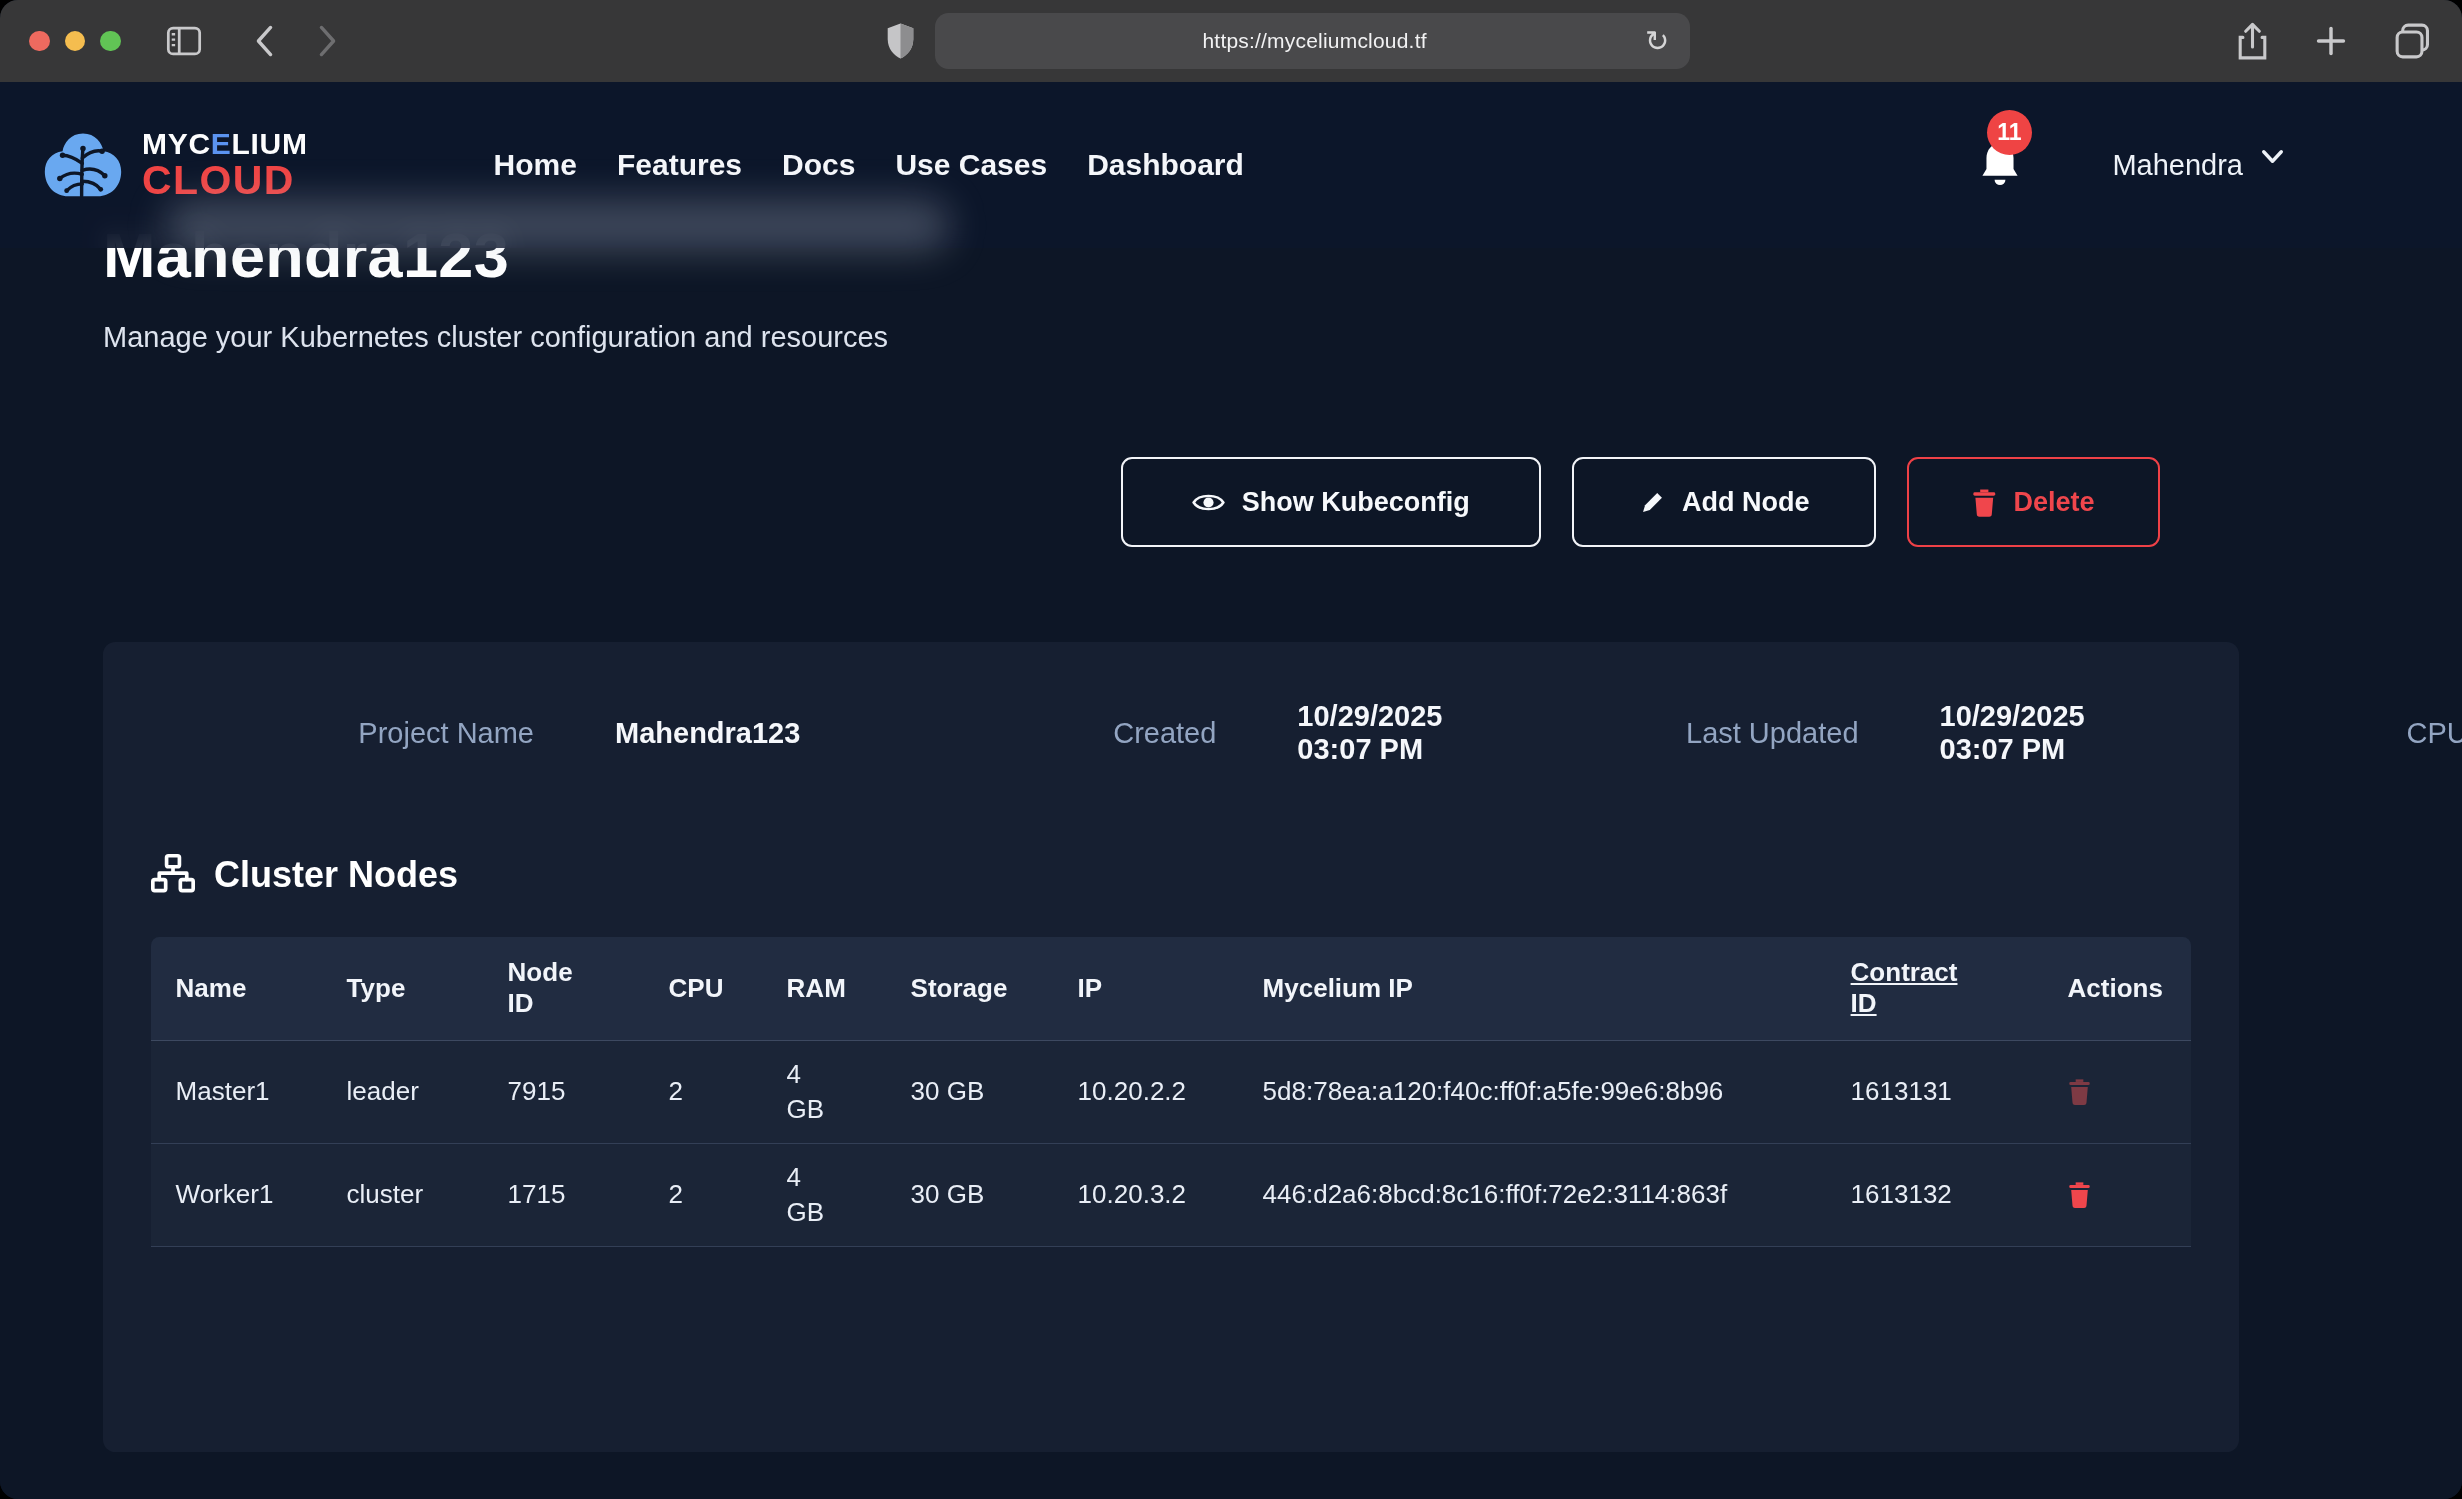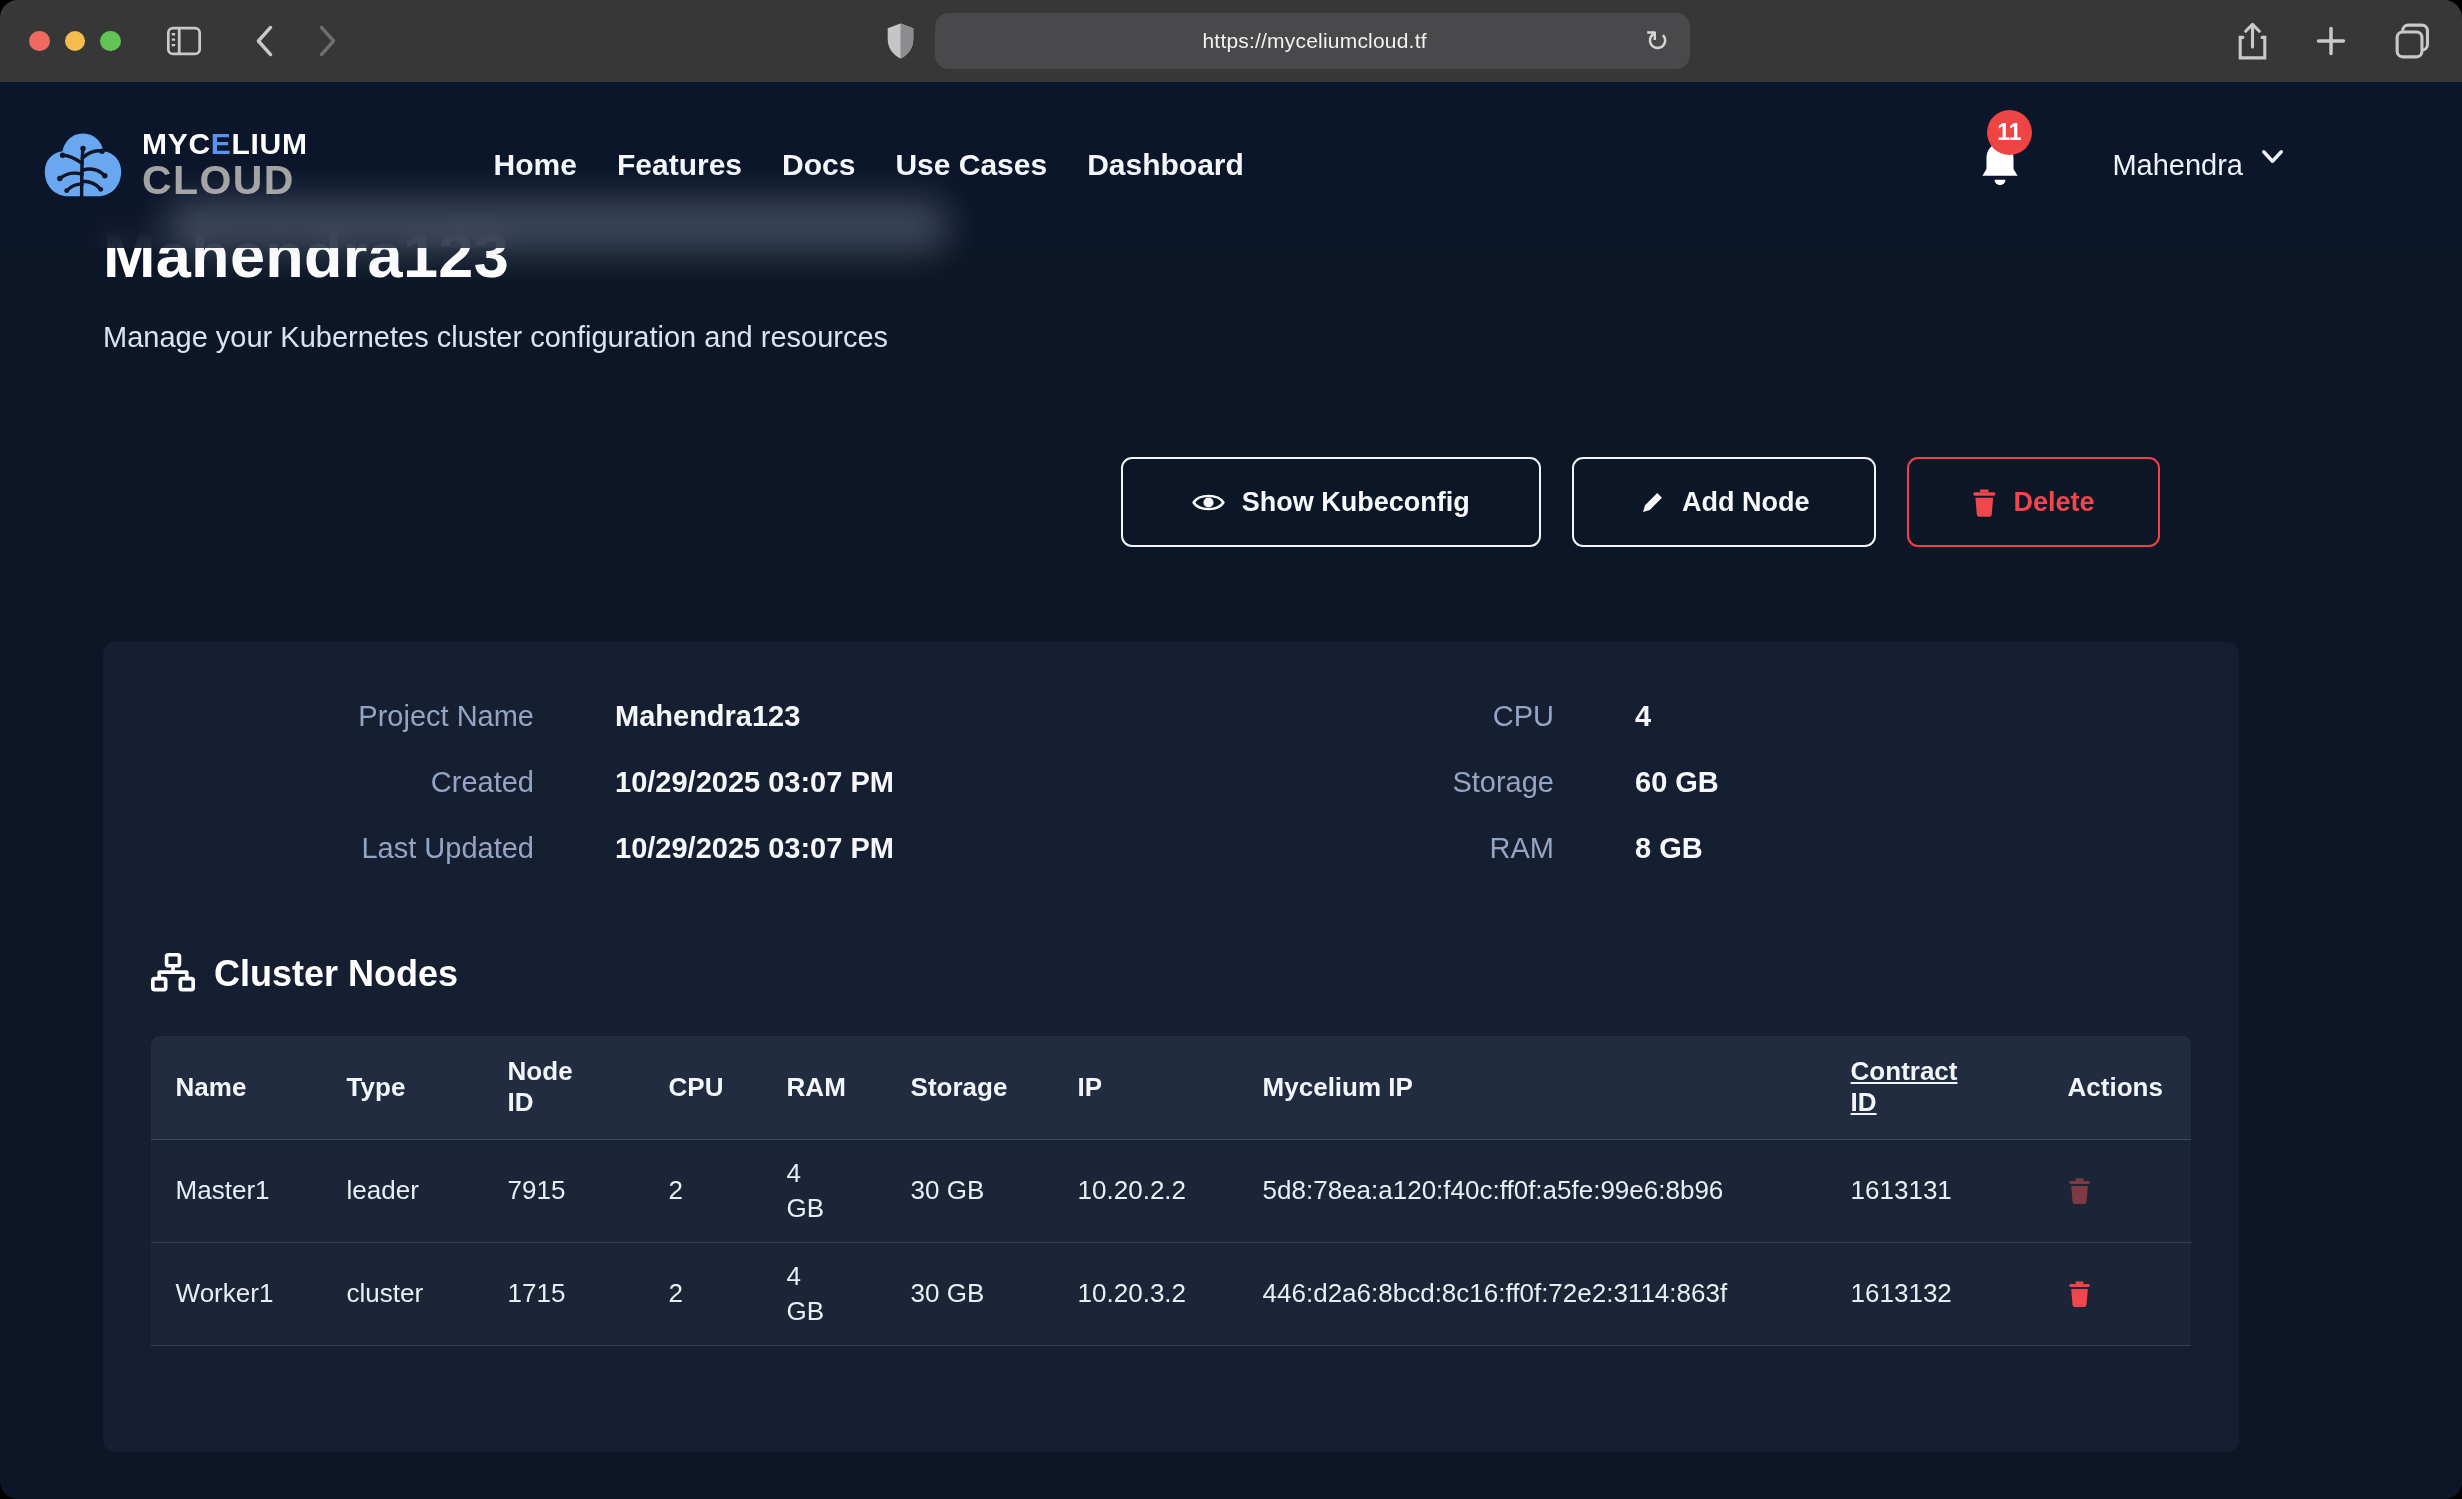--- a/index.html
+++ b/index.html
@@ -27,21 +27,21 @@
   
   .navbar { position:absolute; left:0; right:0; top:82px; height:166px; z-index:6;
             background:rgba(13,22,43,0.86); -webkit-backdrop-filter:blur(12.3px); backdrop-filter:blur(12.3px);
             display:flex; align-items:center; padding:0 41px 0 42px; }
   .blur-smudge { position:absolute; left:164px; bottom:-4.1px; width:786px; height:53px; border-radius:27px;
                  background:rgba(190,200,215,0.28); filter:blur(18px); pointer-events:none; }
   .logo { display:flex; align-items:center; gap:18px; }
   .logo-text { line-height:1; }
   .logo-line1 { font-size:30px; font-weight:bold; color:#fdfdfe; letter-spacing:0.7px; }
   .logo-line1 .logo-e { color:#5b93f0; }
-  .logo-line2 { font-size:41px; font-weight:bold; color:#a3a3a3; letter-spacing:1.4px; margin-top:1.4px; }
+  .logo-line2 { font-size:41px; font-weight:bold; color:#ef4444; letter-spacing:1.4px; margin-top:1.4px; }
   .nav-links { display:flex; gap:40px; margin-left:186px; }
   .nav-link { color:#f4f6fa; font-size:30px; font-weight:bold; cursor:pointer; }
   .nav-right { margin-left:auto; display:flex; align-items:center; gap:89px; padding-right:137px; }
   .bell-wrap { position:relative; }
   .badge { position:absolute; top:-30px; left:9.6px; min-width:45px; height:45px; border-radius:23px;
            background:#ef4444; color:#fff; font-size:23px; font-weight:bold;
            display:flex; align-items:center; justify-content:center; padding:0 6.8px; }
   .user-menu { display:flex; align-items:flex-start; gap:18px; color:#eef2f8; font-size:29px; font-weight:normal; cursor:pointer; }
 
   
@@ -52,21 +52,21 @@
   .actions-row { display:flex; justify-content:flex-end; gap:31px; margin-top:103px; margin-right:199px; }
   .btn { display:flex; align-items:center; justify-content:center; gap:16.4px; height:90px; border-radius:11px;
          background:transparent; font-size:27px; font-weight:bold; cursor:pointer; }
   .btn-outline { border:2.1px solid #f2f4f8; color:#f7f9fc; }
   .btn-danger { border:2.1px solid #ef4147; color:#f0464c; }
   .btn-kubeconfig { min-width:420px; } .btn-addnode { min-width:304px; } .btn-delete { min-width:253px; }
 
   
   .card { margin:95px 120px 0 0; height:810px; background:#161f31; border-radius:12.3px; padding:58px 48px 0 48px; }
   .info-grid { display:grid; grid-template-columns:1fr 1fr; }
-  .info-col { display:flex; flex-direction:column; gap:33px; }
+  .info-col { display:flex; flex-direction:row; gap:33px; }
   .info-row { display:grid; grid-template-columns:383px auto; column-gap:81px; align-items:center; }
   .info-label { text-align:right; color:#93a5c2; font-size:29px; }
   .info-value { color:#f5f7fb; font-size:29px; font-weight:bold; }
 
   .section-head { display:flex; align-items:center; gap:19px; margin-top:87px; }
   .section-title { color:#ffffff; font-size:36px; font-weight:bold; }
 
   .table-wrap { margin-top:40px; border-radius:8.2px 8.2px 0 0; overflow:hidden; }
   table { width:2043px; border-collapse:collapse; table-layout:fixed; }
   thead th { background:#212c41; height:103px; text-align:left; vertical-align:middle;

